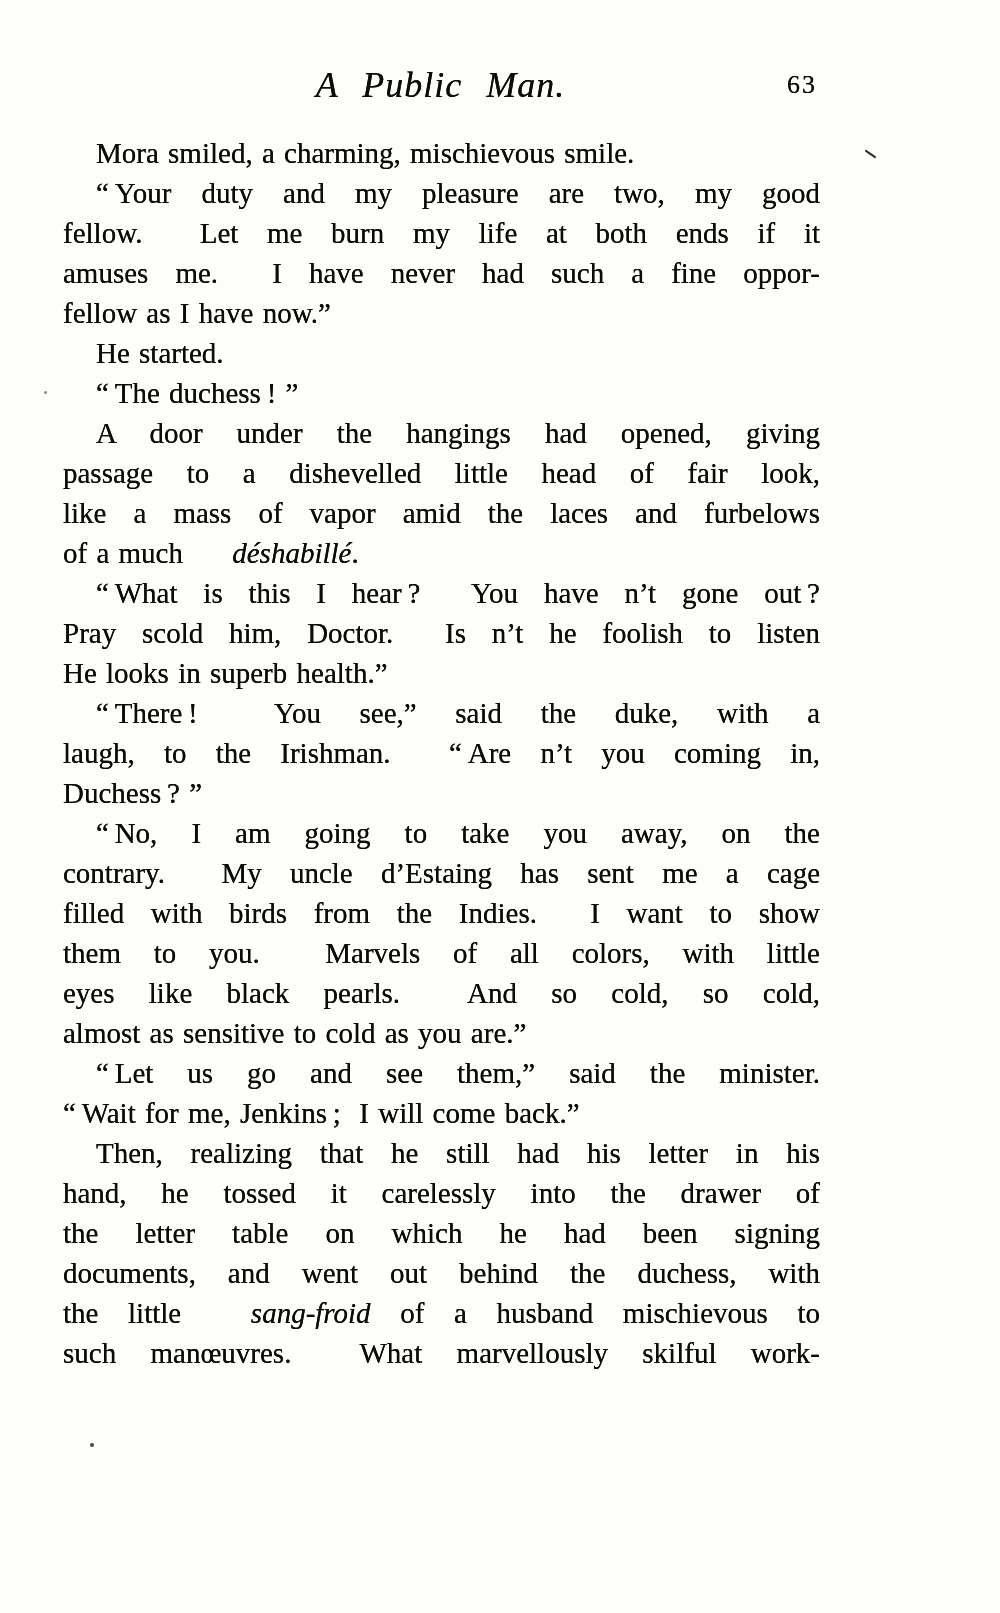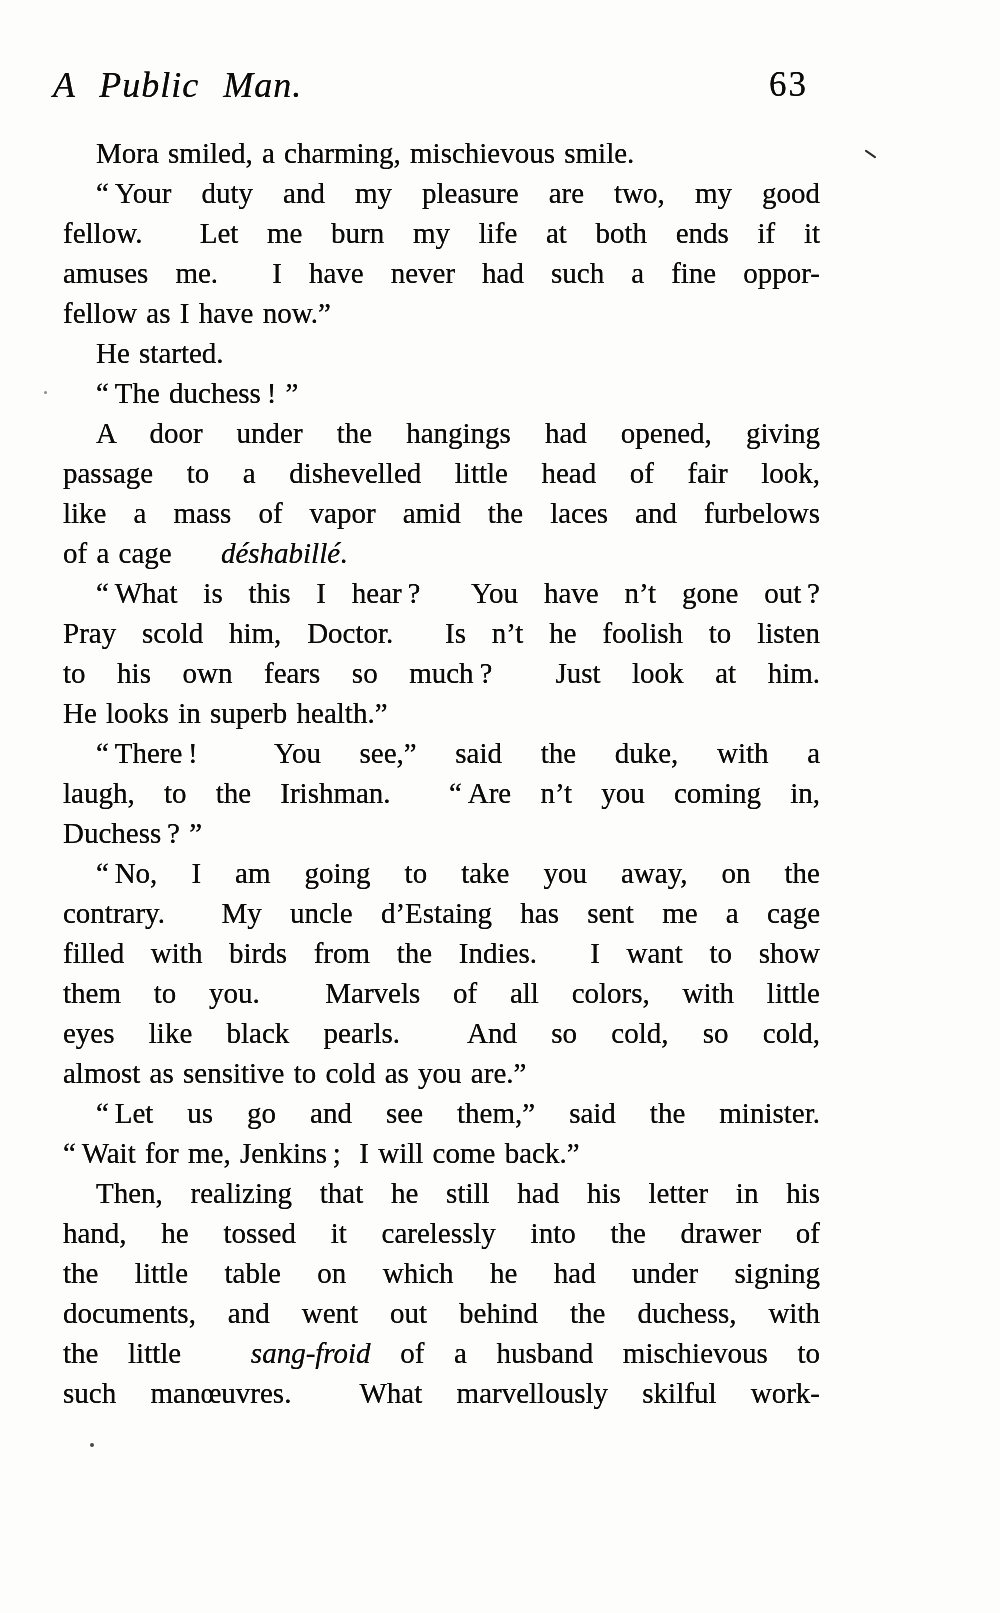--- a/index.html
+++ b/index.html
@@ -11,38 +11,39 @@
     position: relative;
     width: 1000px;
     height: 1613px;
     background: #fdfdfb;
     overflow: hidden;
     font-family: "Liberation Serif", "DejaVu Serif", serif;
     color: #0c0b09;
   }
   .header {
     position: absolute;
-    left: 53px;
+    left: 62px;
     top: 62px;
     width: 757px;
     height: 46px;
+    text-align: center;
     line-height: 46px;
   }
   .title {
     font-style: italic;
     font-size: 36px;
     word-spacing: 14px;
     letter-spacing: 1px;
     text-shadow: 0 0 0.5px currentColor;
   }
   .pagenum {
     position: absolute;
     right: 2px;
     top: 0;
-    font-size: 35px;
+    font-size: 26px;
     letter-spacing: 2px;
     text-shadow: 0 0 0.5px currentColor;
   }
   .body {
     position: absolute;
     left: 63px;
     top: 133px;
     width: 757px;
   }
   .line {
@@ -101,39 +102,38 @@
       <div class="line indent para-end"><span>Mora smiled, a charming, mischievous smile.</span></div>
       <div class="line indent"><span>“ Your duty and my pleasure are two, my good</span></div>
       <div class="line"><span>fellow.&nbsp; Let me burn my life at both ends if it</span></div>
       <div class="line"><span>amuses me.&nbsp; I have never had such a fine oppor-</span></div>
       <div class="line para-end"><span>fellow as I have now.”</span></div>
       <div class="line indent para-end"><span>He started.</span></div>
       <div class="line indent para-end"><span>“ The duchess ! ”</span></div>
       <div class="line indent"><span>A door under the hangings had opened, giving</span></div>
       <div class="line"><span>passage to a dishevelled little head of fair look,</span></div>
       <div class="line"><span>like a mass of vapor amid the laces and furbelows</span></div>
-      <div class="line para-end"><span>of a cage </span><em>déshabillé</em><span>.</span></div>
+      <div class="line para-end"><span>of a much </span><em>déshabillé</em><span>.</span></div>
       <div class="line indent"><span>“ What is this I hear ?&nbsp; You have n’t gone out ?</span></div>
       <div class="line"><span>Pray scold him, Doctor.&nbsp; Is n’t he foolish to listen</span></div>
-      <div class="line"><span>to his own fears so much ?&nbsp; Just look at him.</span></div>
       <div class="line para-end"><span>He looks in superb health.”</span></div>
       <div class="line indent"><span>“ There !&nbsp; You see,” said the duke, with a</span></div>
       <div class="line"><span>laugh, to the Irishman.&nbsp; “ Are n’t you coming in,</span></div>
       <div class="line para-end"><span>Duchess ? ”</span></div>
       <div class="line indent"><span>“ No, I am going to take you away, on the</span></div>
       <div class="line"><span>contrary.&nbsp; My uncle d’Estaing has sent me a cage</span></div>
       <div class="line"><span>filled with birds from the Indies.&nbsp; I want to show</span></div>
       <div class="line"><span>them to you.&nbsp; Marvels of all colors, with little</span></div>
       <div class="line"><span>eyes like black pearls.&nbsp; And so cold, so cold,</span></div>
       <div class="line para-end"><span>almost as sensitive to cold as you are.”</span></div>
       <div class="line indent"><span>“ Let us go and see them,” said the minister.</span></div>
       <div class="line para-end"><span>“ Wait for me, Jenkins ;&nbsp; I will come back.”</span></div>
       <div class="line indent"><span>Then, realizing that he still had his letter in his</span></div>
       <div class="line"><span>hand, he tossed it carelessly into the drawer of</span></div>
-      <div class="line"><span>the little table on which he had under signing</span></div>
+      <div class="line"><span>the letter table on which he had been signing</span></div>
       <div class="line"><span>documents, and went out behind the duchess, with</span></div>
       <div class="line"><span>the little </span><em>sang-froid</em><span> of a husband mischievous to</span></div>
       <div class="line"><span>such manœuvres.&nbsp; What marvellously skilful work-</span></div>
     </div>
 
   <div class="artifact tick"></div>
   <div class="artifact speck-a"></div>
   <div class="artifact speck-b"></div>
 </div>
 

